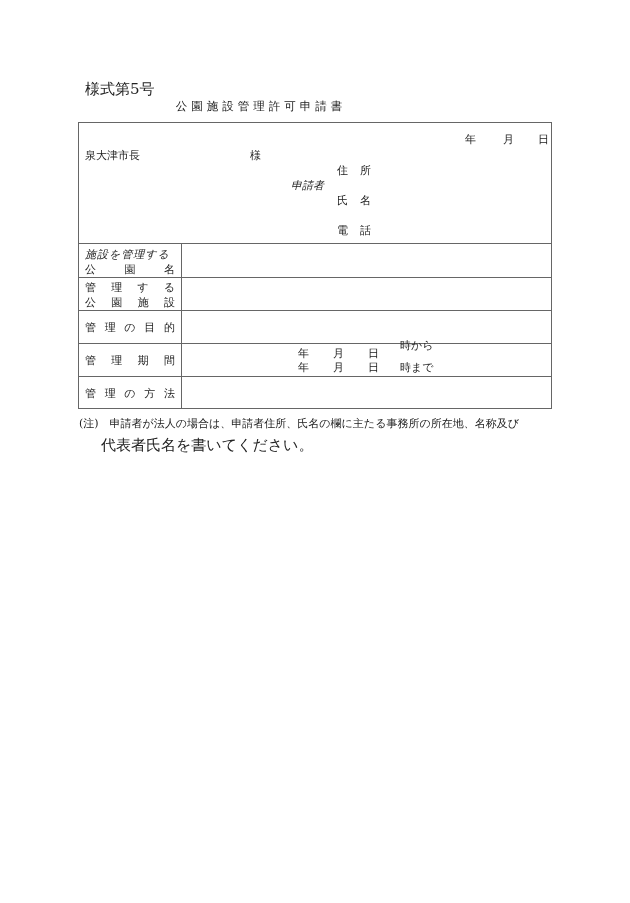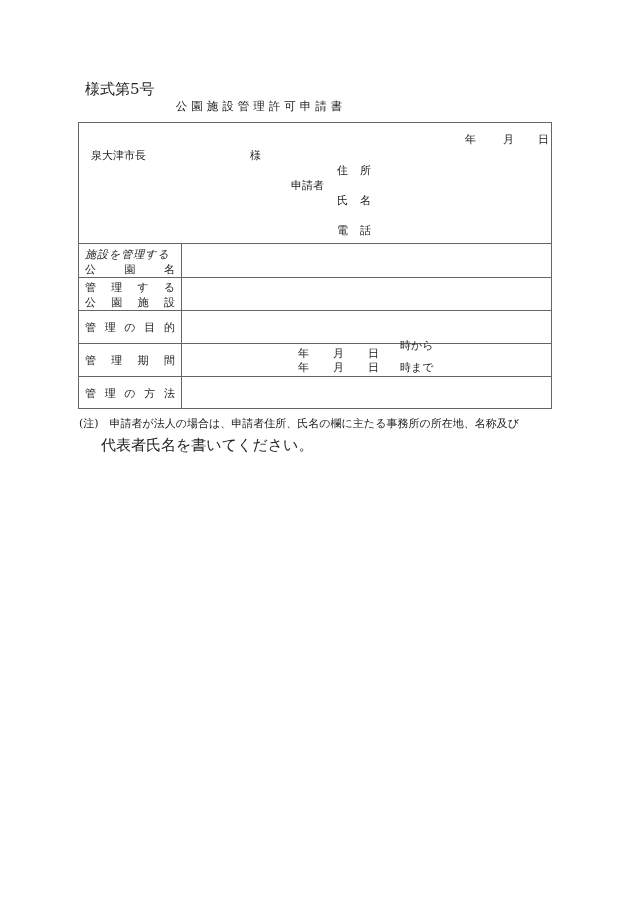--- a/index.html
+++ b/index.html
@@ -21,23 +21,23 @@
 
 <div class="abs form-label">様式第5号</div>
 <div class="abs title">公園施設管理許可申請書</div>
 
 <div class="table">
 
   <div>
     <span class="cell-text" style="left:386px; top:9px;">年</span>
     <span class="cell-text" style="left:424px; top:9px;">月</span>
     <span class="cell-text" style="left:459px; top:9px;">日</span>
-    <span class="cell-text" style="left:6px; top:25px;margin-left:6px;">泉大津市長</span>
+    <span class="cell-text" style="left:6px; top:25px;">泉大津市長</span>
     <span class="cell-text" style="left:171px; top:25px;">様</span>
-    <span class="cell-text" style="left:212px; top:55px;">申請者</span>
+    <span class="cell-text" style="left:212px; top:55px;font-style:italic;">申請者</span>
     <span class="cell-text" style="left:258px; top:40px;">住</span>
     <span class="cell-text" style="left:281px; top:40px;">所</span>
     <span class="cell-text" style="left:258px; top:70px;">氏</span>
     <span class="cell-text" style="left:281px; top:70px;">名</span>
     <span class="cell-text" style="left:258px; top:100px;">電</span>
     <span class="cell-text" style="left:281px; top:100px;">話</span>
   </div>
 
   <div class="hline" style="top:120px;"></div>
   <div class="hline" style="top:154px;"></div>

